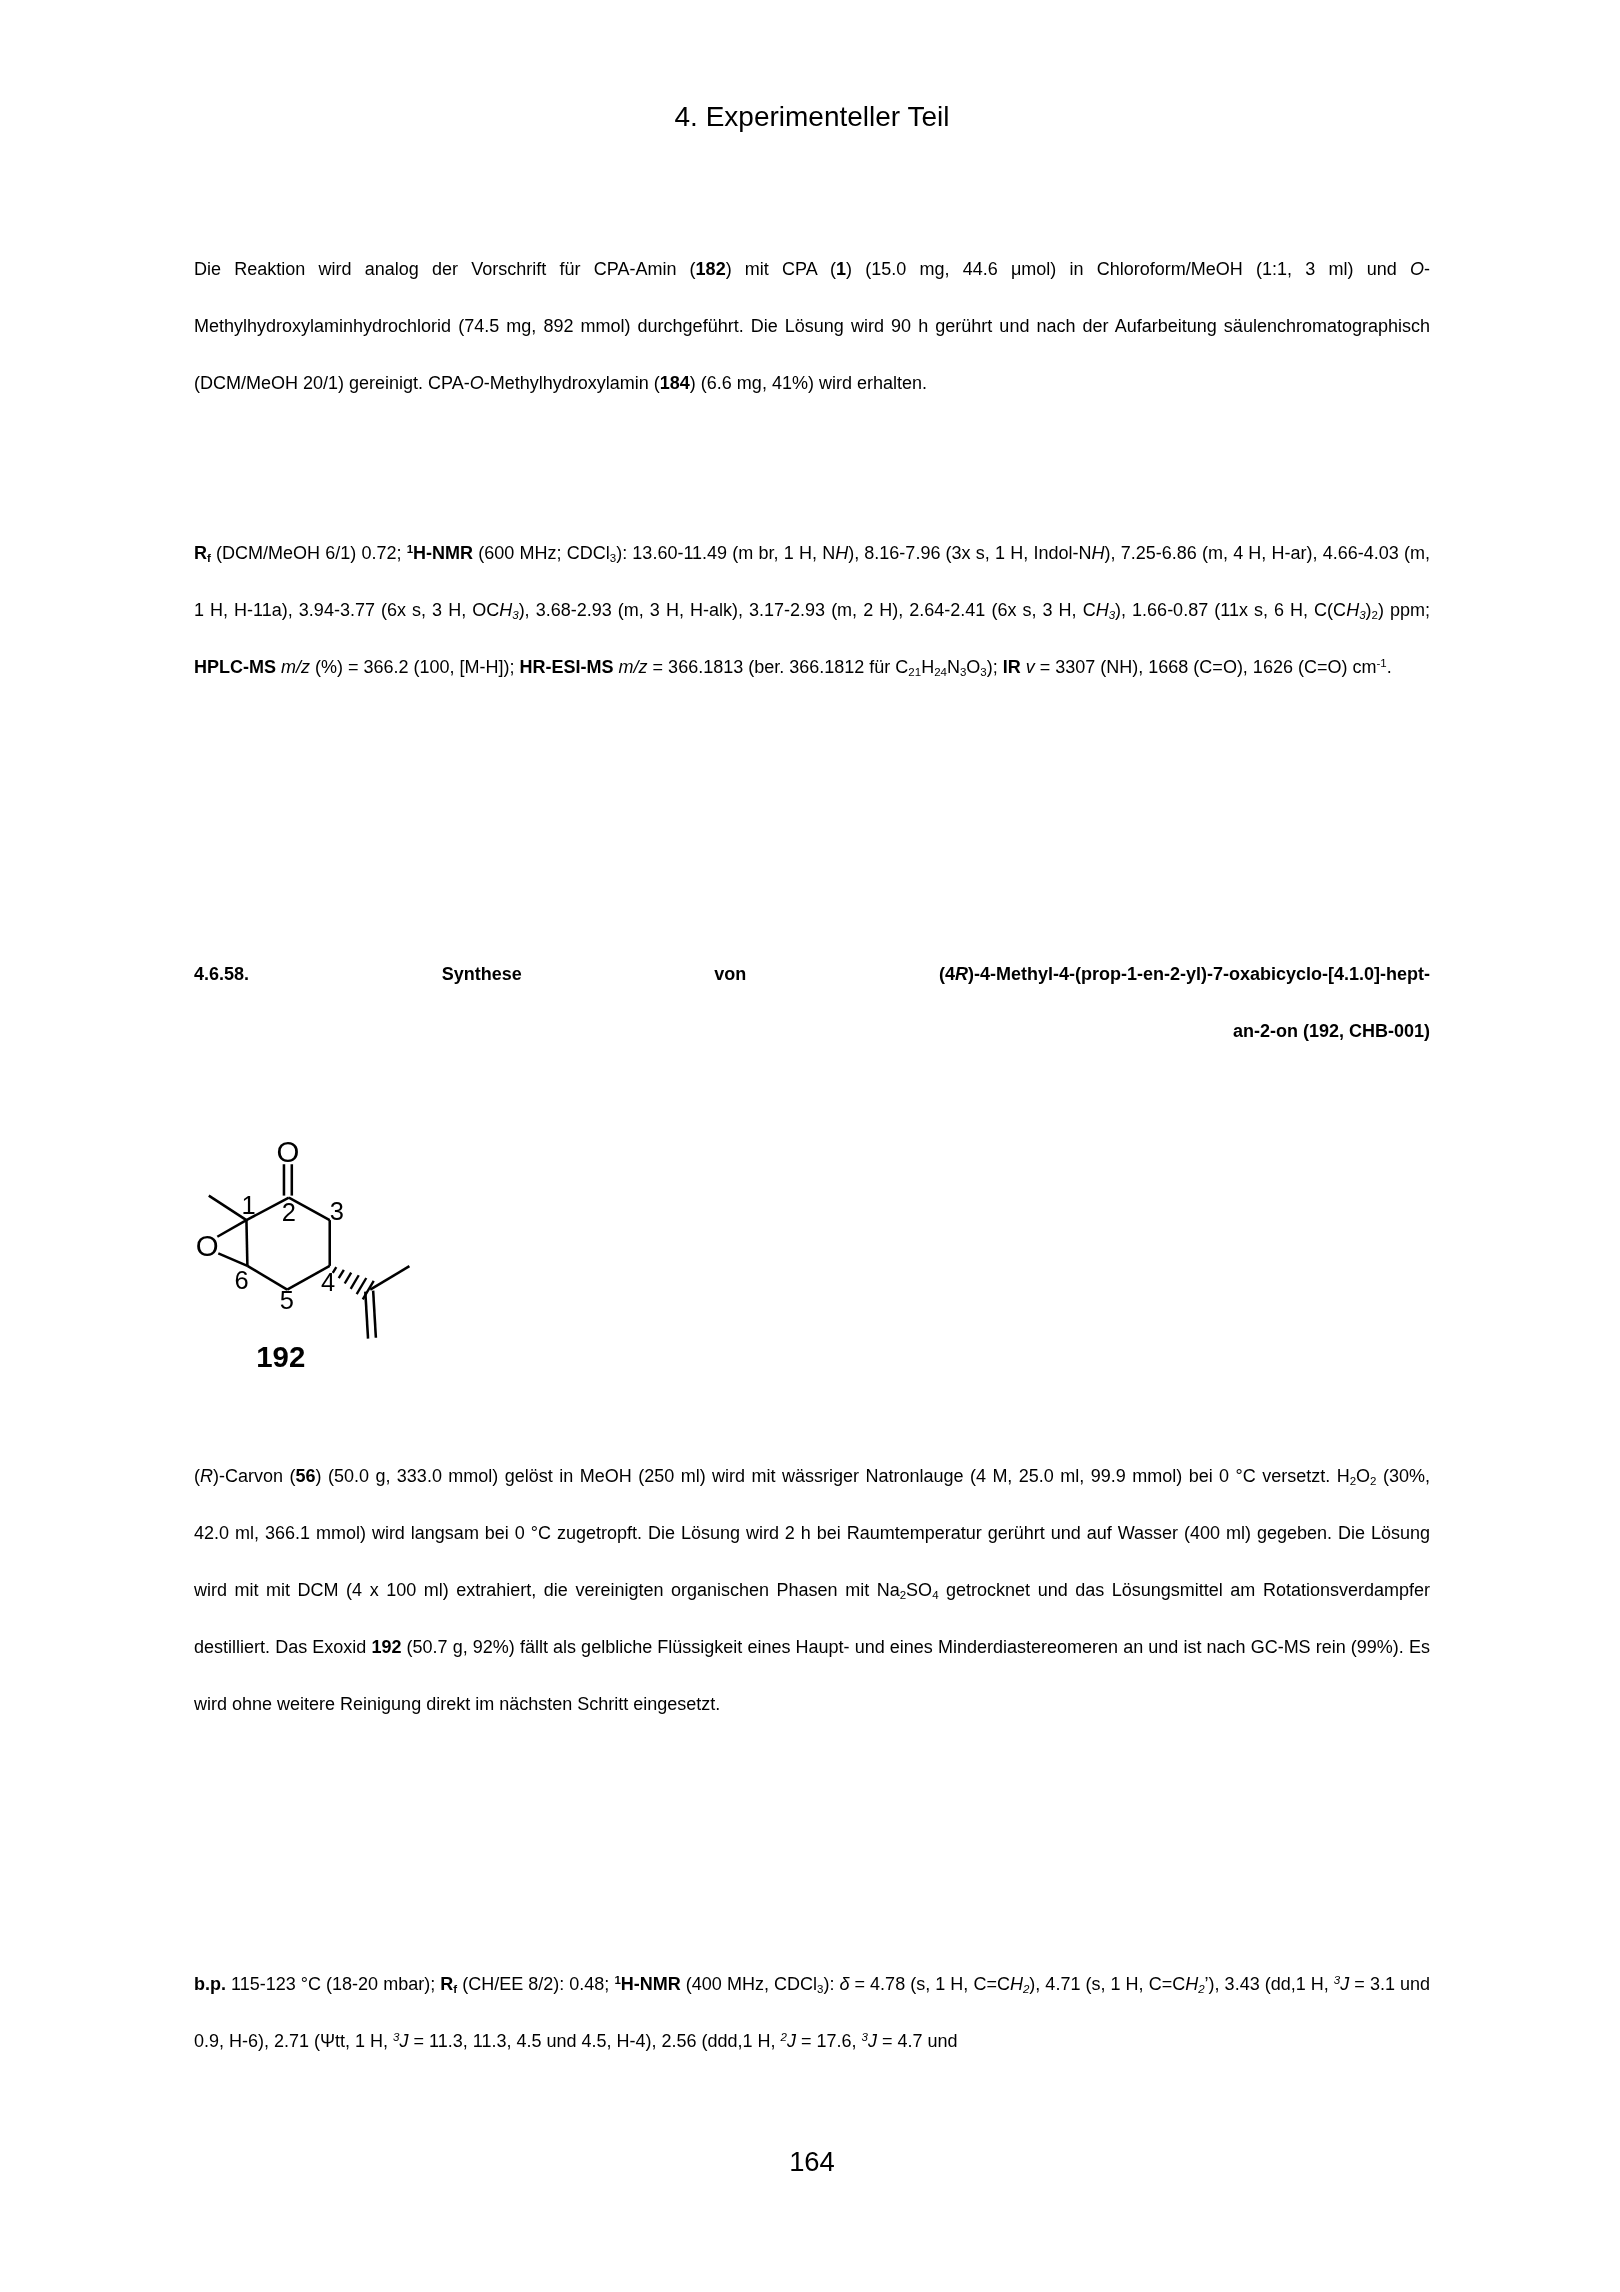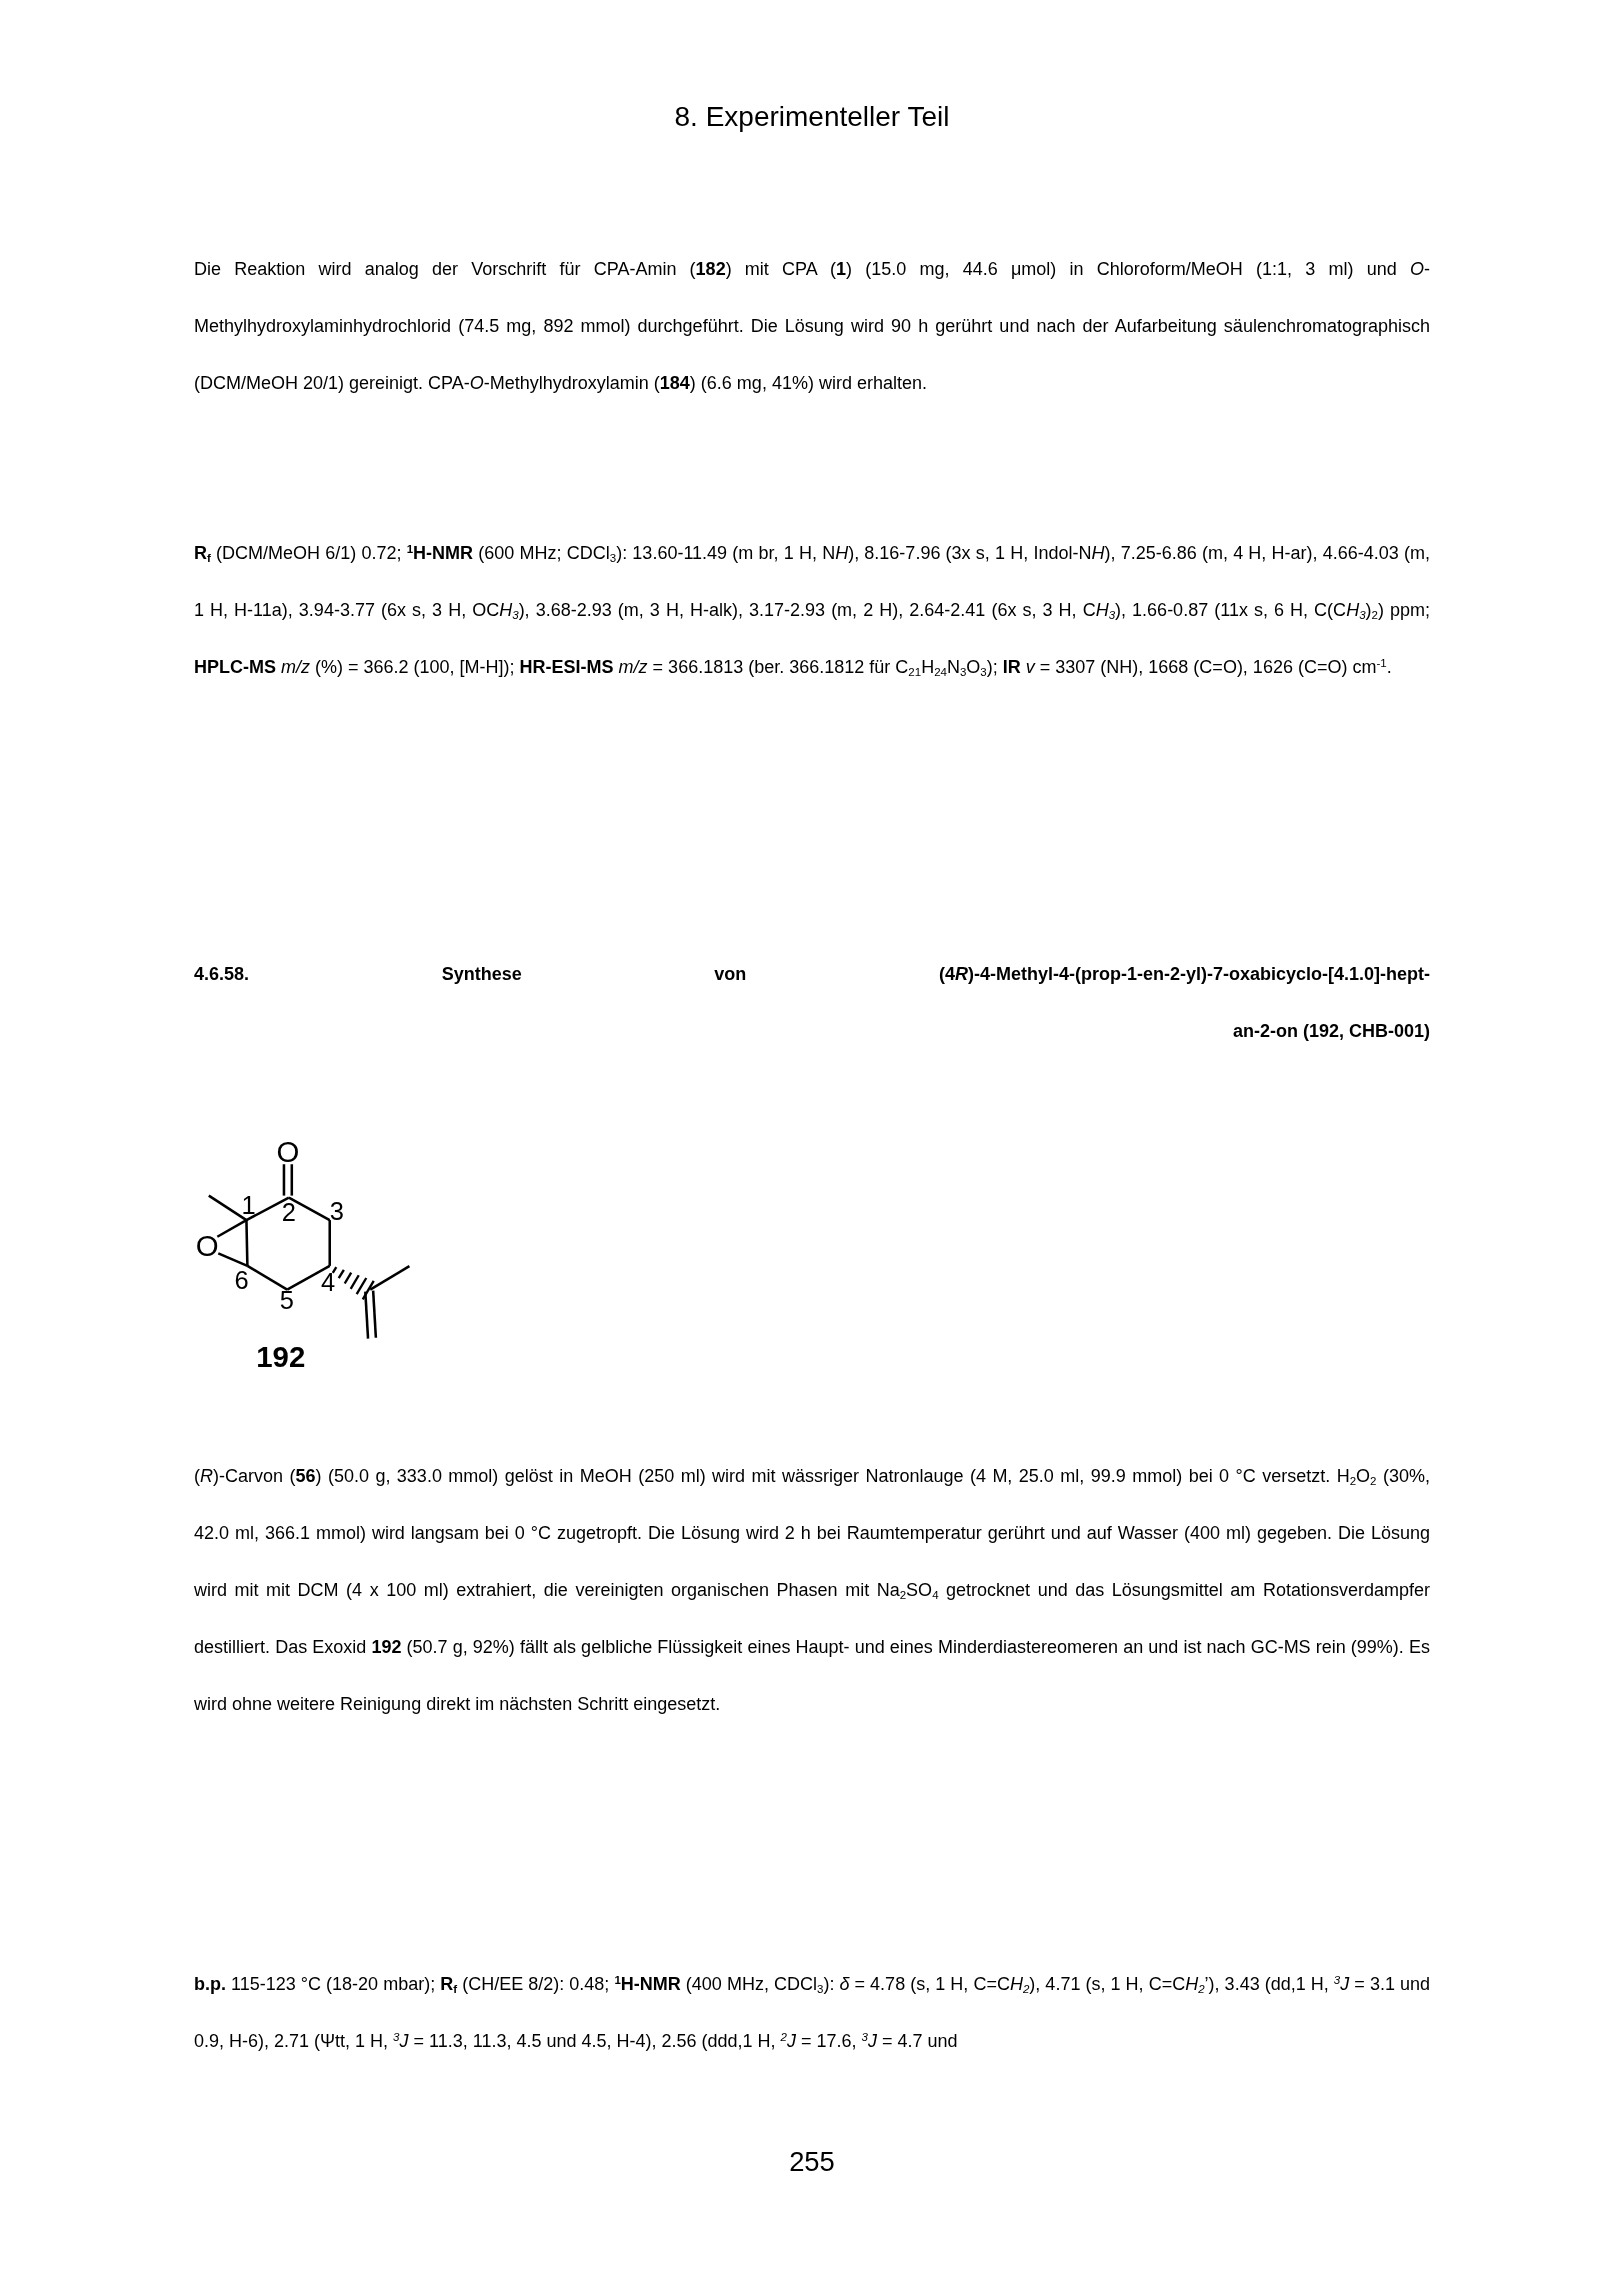--- a/index.html
+++ b/index.html
@@ -42,21 +42,21 @@
   #structure svg { display:block; width:245px; height:265px; }
   .bond { stroke:#000; stroke-width:2.6; fill:none; }
   .hash { stroke:#000; stroke-width:2.4; fill:none; }
   .atom-label { font-family:"Liberation Sans","DejaVu Sans",sans-serif; font-size:30px; fill:#000; }
   .num-label  { font-family:"Liberation Sans","DejaVu Sans",sans-serif; font-size:26px; fill:#000; }
   .cmp-label  { font-family:"Liberation Sans","DejaVu Sans",sans-serif; font-size:30px; font-weight:bold; fill:#000; }
 </style>
 </head>
 <body>
 
-<div class="doc-title">8. Experimenteller Teil</div>
+<div class="doc-title">4. Experimenteller Teil</div>
 
 <div id="para1" class="body-text"><span>Die Reaktion wird analog der Vorschrift für CPA-Amin (</span><span class="seg-b">182</span><span>) mit CPA (</span><span class="seg-b">1</span><span>) (15.0 mg, 44.6 μmol) in Chloroform/MeOH (1:1, 3 ml) und </span><span class="seg-i">O</span><span>-Methylhydroxylaminhydrochlorid (74.5 mg, 892 mmol) durchgeführt. Die Lösung wird 90 h gerührt und nach der Aufarbeitung säulenchromatographisch (DCM/MeOH 20/1) gereinigt. CPA-</span><span class="seg-i">O</span><span>-Methylhydroxylamin (</span><span class="seg-b">184</span><span>) (6.6 mg, 41%) wird erhalten.</span></div>
 
 <div id="nmr1" class="body-text"><span class="seg-b">R</span><span class="seg-b seg-sub">f</span><span> (DCM/MeOH 6/1) 0.72; </span><span class="seg-b seg-sup">1</span><span class="seg-b">H-NMR</span><span> (600 MHz; CDCl</span><span class="seg-sub">3</span><span>): 13.60-11.49 (m br, 1 H, N</span><span class="seg-i">H</span><span>), 8.16-7.96 (3x s, 1 H, Indol-N</span><span class="seg-i">H</span><span>), 7.25-6.86 (m, 4 H, H-ar), 4.66-4.03 (m, 1 H, H-11a), 3.94-3.77 (6x s, 3 H, OC</span><span class="seg-i">H</span><span class="seg-i seg-sub">3</span><span>), 3.68-2.93 (m, 3 H, H-alk), 3.17-2.93 (m, 2 H), 2.64-2.41 (6x s, 3 H, C</span><span class="seg-i">H</span><span class="seg-i seg-sub">3</span><span>), 1.66-0.87 (11x s, 6 H, C(C</span><span class="seg-i">H</span><span class="seg-i seg-sub">3</span><span>)</span><span class="seg-sub">2</span><span>) ppm; </span><span class="seg-b">HPLC-MS</span><span> </span><span class="seg-i">m/z</span><span> (%) = 366.2 (100, [M-H]); </span><span class="seg-b">HR-ESI-MS</span><span> </span><span class="seg-i">m/z</span><span> = 366.1813 (ber. 366.1812 für C</span><span class="seg-sub">21</span><span>H</span><span class="seg-sub">24</span><span>N</span><span class="seg-sub">3</span><span>O</span><span class="seg-sub">3</span><span>); </span><span class="seg-b">IR</span><span> </span><span class="seg-i">v</span><span> = 3307 (NH), 1668 (C=O), 1626 (C=O) cm</span><span class="seg-sup">-1</span><span>.</span></div>
 
 <div id="heading" class="body-text">
   <div class="heading-line1"><span>4.6.58. Synthese von (4</span><span class="seg-i">R</span><span>)-4-Methyl-4-(prop-1-en-2-yl)-7-oxabicyclo-[4.1.0]-hept-</span></div>
   <div class="heading-line2"><span>an-2-on (192, CHB-001)</span></div>
 </div>
 
@@ -100,14 +100,14 @@
     <text class="num-label" x="105" y="195.7" text-anchor="middle">5</text>
     <text class="num-label" x="58.7" y="175" text-anchor="middle">6</text>
     <text class="cmp-label" x="98.7" y="255" text-anchor="middle">192</text>
   </svg>
 </div>
 
 <div id="para2" class="body-text"><span>(</span><span class="seg-i">R</span><span>)-Carvon (</span><span class="seg-b">56</span><span>) (50.0 g, 333.0 mmol) gelöst in MeOH (250 ml) wird mit wässriger Natronlauge (4 M, 25.0 ml, 99.9 mmol) bei 0 °C versetzt. H</span><span class="seg-sub">2</span><span>O</span><span class="seg-sub">2</span><span> (30%, 42.0 ml, 366.1 mmol) wird langsam bei 0 °C zugetropft. Die Lösung wird 2 h bei Raumtemperatur gerührt und auf Wasser (400 ml) gegeben. Die Lösung wird mit mit DCM (4 x 100 ml) extrahiert, die vereinigten organischen Phasen mit Na</span><span class="seg-sub">2</span><span>SO</span><span class="seg-sub">4</span><span> getrocknet und das Lösungsmittel am Rotationsverdampfer destilliert. Das Exoxid </span><span class="seg-b">192</span><span> (50.7 g, 92%) fällt als gelbliche Flüssigkeit eines Haupt- und eines Minderdiastereomeren an und ist nach GC-MS rein (99%). Es wird ohne weitere Reinigung direkt im nächsten Schritt eingesetzt.</span></div>
 
 <div id="bp" class="body-text"><span class="seg-b">b.p.</span><span> 115-123 °C (18-20 mbar); </span><span class="seg-b">R</span><span class="seg-b seg-sub">f</span><span> (CH/EE 8/2): 0.48; </span><span class="seg-b seg-sup">1</span><span class="seg-b">H-NMR</span><span> (400 MHz, CDCl</span><span class="seg-sub">3</span><span>): </span><span class="seg-i">δ</span><span> = 4.78 (s, 1 H, C=C</span><span class="seg-i">H</span><span class="seg-i seg-sub">2</span><span>), 4.71 (s, 1 H, C=C</span><span class="seg-i">H</span><span class="seg-i seg-sub">2</span><span>’), 3.43 (dd,1 H, </span><span class="seg-i seg-sup">3</span><span class="seg-i">J</span><span> = 3.1 und 0.9, H-6), 2.71 (Ψtt, 1 H, </span><span class="seg-i seg-sup">3</span><span class="seg-i">J</span><span> = 11.3, 11.3, 4.5 und 4.5, H-4), 2.56 (ddd,1 H, </span><span class="seg-i seg-sup">2</span><span class="seg-i">J</span><span> = 17.6, </span><span class="seg-i seg-sup">3</span><span class="seg-i">J</span><span> = 4.7 und</span></div>
 
-<div class="page-number">255</div>
+<div class="page-number">164</div>
 
 
 </body></html>

